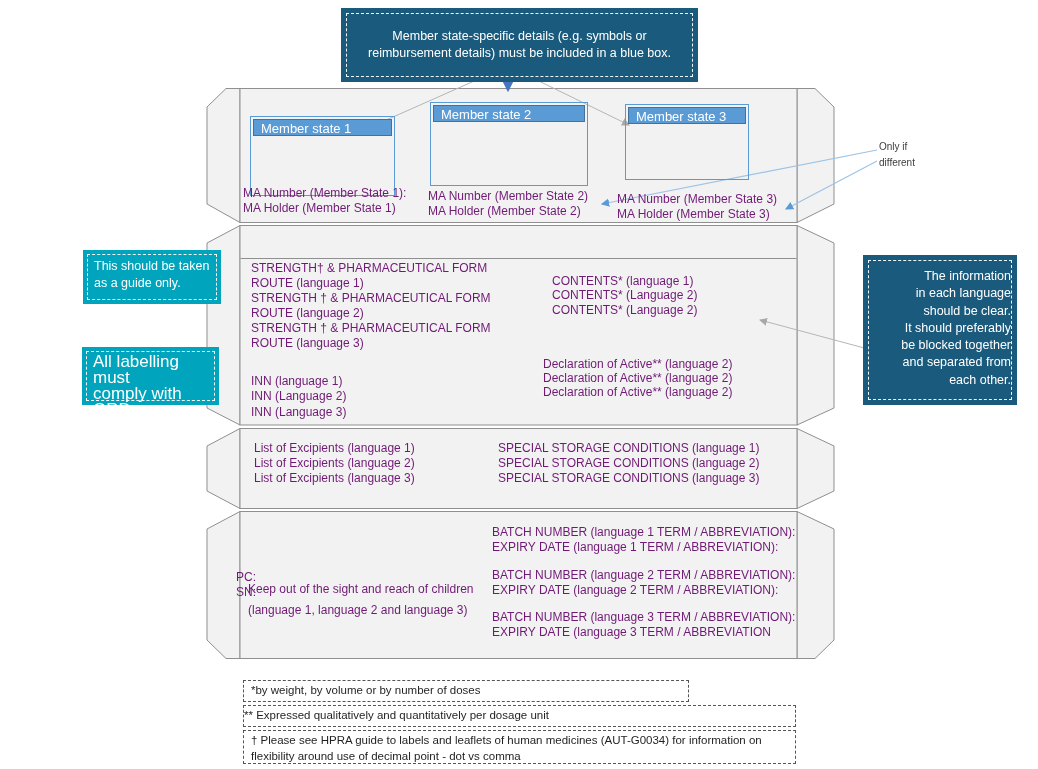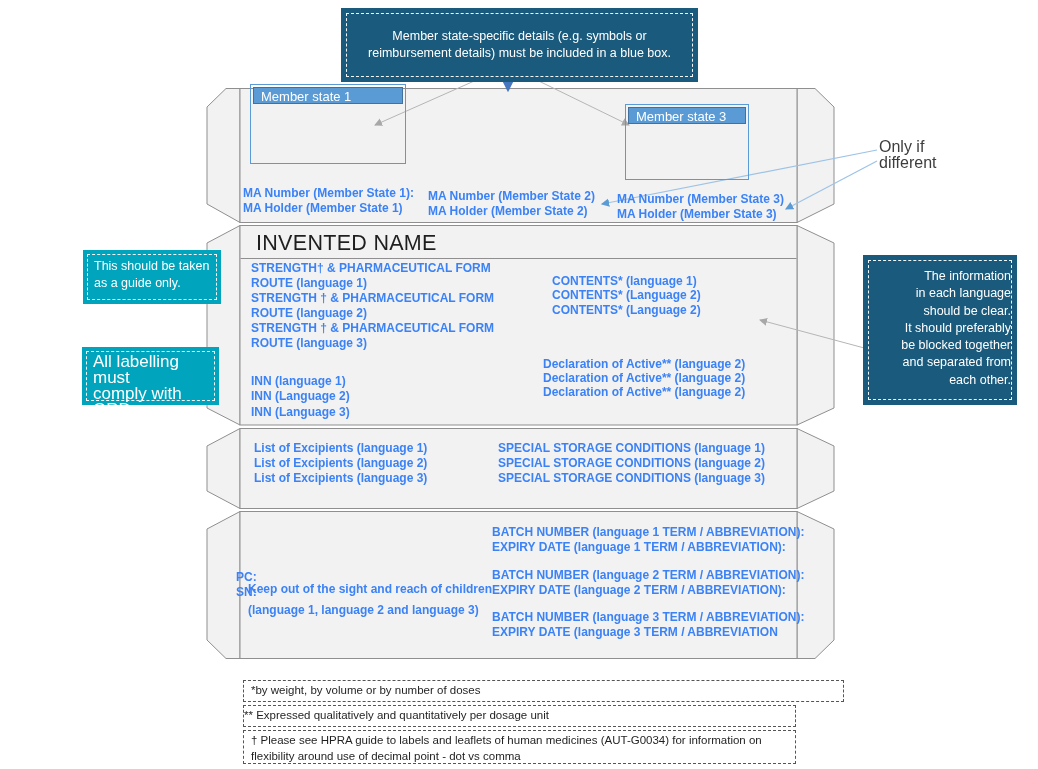--- a/index.html
+++ b/index.html
@@ -2,21 +2,21 @@
 <html><head>
 <meta charset="utf-8">
 <style>
   html,body{margin:0;padding:0;background:#fff;}
   #stage{
     position:relative;width:1038px;height:769px;background:#ffffff;overflow:hidden;
     font-family:"Liberation Sans", sans-serif;color:#262626;
   }
   .abs{position:absolute;}
   .pre{white-space:pre-line;}
-  .body-txt{font-size:12px;line-height:15px;color:#3b82f6;font-weight:bold;}
+  .body-txt{font-size:12px;line-height:15px;color:#701a75;}
   svg{position:absolute;left:0;top:0;}
 
   
   .callout{
     border:1px dashed rgba(255,255,255,.95);
     color:#fff;box-sizing:border-box;
   }
   .callout.dark{background:#1a5a7c;box-shadow:0 0 0 5px #1a5a7c;}
   .callout.teal{background:#00a5bd;box-shadow:0 0 0 4px #00a5bd;margin-left:40px;}
 
@@ -75,35 +75,37 @@
       <line x1="508" y1="65" x2="508" y2="90" stroke="#4576be" stroke-width="2.2" marker-end="url(#head-blue)"></line>
       <line x1="868" y1="349" x2="760" y2="320" stroke="#b5b5b5" stroke-width="1" marker-end="url(#head-gray)"></line>
       <line x1="877" y1="150" x2="602" y2="204" stroke="#9dc3e6" stroke-width="1.2" marker-end="url(#head-lblue)"></line>
       <line x1="877" y1="161" x2="786" y2="209" stroke="#9dc3e6" stroke-width="1.2" marker-end="url(#head-lblue)"></line>
     </g>
   </svg>
 
   <div class="abs callout dark pre" style="left:346px;top:13px;width:347px;height:64px;display:flex;align-items:center;justify-content:center;text-align:center;font-size:12.5px;line-height:17px;">Member state-specific details (e.g. symbols or
 reimbursement details) must be included in a blue box.</div>
 
-  <div class="abs member-box" style="left:250px;top:84px;width:156px;height:80px;">
+  <div class="abs member-box" style="left:250px;top:116px;width:145px;height:80px;">
     <div class="member-head">Member state 1</div>
+  </div>
+  <div class="abs member-box" style="left:430px;top:102px;width:158px;height:84px;">
+    <div class="member-head">Member state 2</div>
   </div>
   <div class="abs member-box" style="left:625px;top:104px;width:124px;height:76px;">
     <div class="member-head">Member state 3</div>
   </div>
 
   <div class="abs body-txt pre" style="left:243px;top:186px;line-height:14.5px;">MA Number (Member State 1):
 MA Holder (Member State 1)</div>
   <div class="abs body-txt pre" style="left:428px;top:189px;line-height:14.5px;">MA Number (Member State 2)
 MA Holder (Member State 2)</div>
   <div class="abs body-txt pre" style="left:617px;top:192px;line-height:14.5px;">MA Number (Member State 3)
 MA Holder (Member State 3)</div>
 
-  <div class="abs title" style="left:256px;top:231px;">INVENTED NAME</div>
   <div class="abs body-txt pre" style="left:251px;top:261px;line-height:15.1px;">STRENGTH† &amp; PHARMACEUTICAL FORM
 ROUTE (language 1)
 STRENGTH † &amp; PHARMACEUTICAL FORM
 ROUTE (language 2)
 STRENGTH † &amp; PHARMACEUTICAL FORM
 ROUTE (language 3)</div>
   <div class="abs body-txt pre" style="left:251px;top:374px;line-height:15.3px;">INN (language 1)
 INN (Language 2)
 INN (Language 3)</div>
   <div class="abs body-txt pre" style="left:552px;top:274px;line-height:14.4px;">CONTENTS* (language 1)
@@ -138,20 +140,20 @@
 requirements</div>
 
   <div class="abs callout dark pre" style="left:868px;top:260px;width:144px;height:140px;font-size:12.5px;line-height:17.3px;padding:7px 0 0 6px;text-align:right;">The information
 in each language
 should be clear.
 It should preferably
 be blocked together
 and separated from
 each other.</div>
 
-  <div class="abs pre" style="left:879px;top:139px;font-size:16px;line-height:16px;color:#3d3d3d;">Only if
+  <div class="abs pre" style="left:879px;top:139px;font-size:10px;line-height:16px;color:#3d3d3d;">Only if
 different</div>
 
-  <div class="abs footnote" style="left:243px;top:680px;width:601px;height:22px;line-height:19px;padding-left:7px;">*by weight, by volume or by number of doses</div>
+  <div class="abs footnote" style="left:243px;top:680px;width:446px;height:22px;line-height:19px;padding-left:7px;">*by weight, by volume or by number of doses</div>
   <div class="abs footnote" style="left:243px;top:705px;width:553px;height:22px;line-height:19px;">** Expressed qualitatively and quantitatively per dosage unit</div>
   <div class="abs footnote" style="left:243px;top:730px;width:553px;height:34px;line-height:15.5px;padding:2px 10px 0 7px;">† Please see HPRA guide to labels and leaflets of human medicines (AUT-G0034) for information on flexibility around use of decimal point - dot vs comma</div>
 
 </div>
 
 </body></html>

